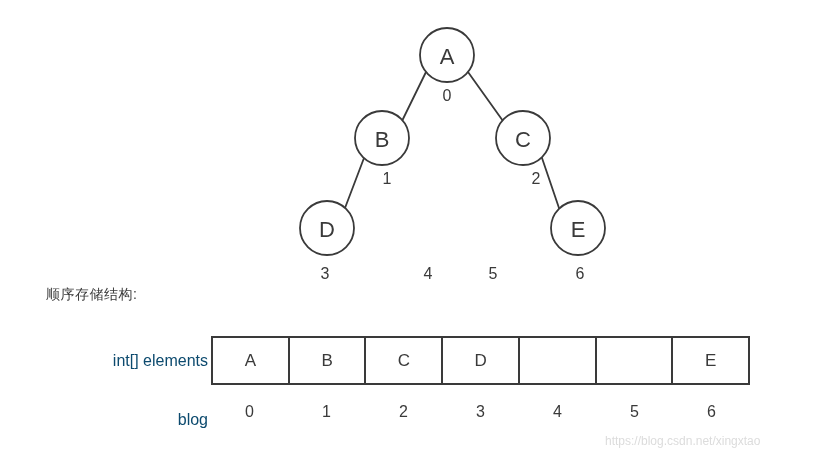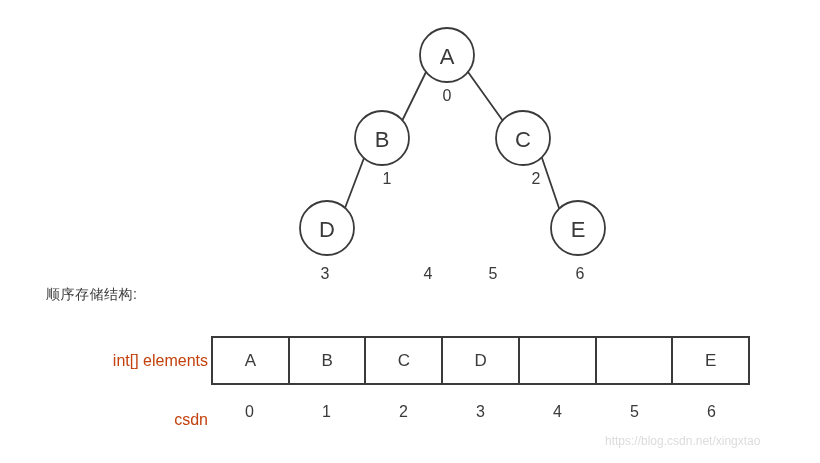--- a/index.html
+++ b/index.html
@@ -63,21 +63,21 @@
     top: 286px;
     font-size: 14px;
     color: #3a3a3a;
     white-space: nowrap;
     letter-spacing: 0.5px;
   }
 
   .row-label {
     position: absolute;
     font-size: 16px;
-    color: #c2410c;
+    color: #0c4a6e;
     white-space: nowrap;
     text-align: right;
     width: 170px;
   }
   .row-label.elements {
     left: 38px;
     top: 352px;
   }
   .row-label.index {
     left: 38px;
@@ -185,21 +185,21 @@
   <div class="array-table" id="array-table">
       <div class="array-cell">A</div>
       <div class="array-cell">B</div>
       <div class="array-cell">C</div>
       <div class="array-cell">D</div>
       <div class="array-cell"></div>
       <div class="array-cell"></div>
       <div class="array-cell">E</div>
     </div>
 
-  <div class="row-label index">csdn</div>
+  <div class="row-label index">blog</div>
 
   <div class="index-row" id="array-index-row">
       <div class="index-cell">0</div>
       <div class="index-cell">1</div>
       <div class="index-cell">2</div>
       <div class="index-cell">3</div>
       <div class="index-cell">4</div>
       <div class="index-cell">5</div>
       <div class="index-cell">6</div>
     </div>

